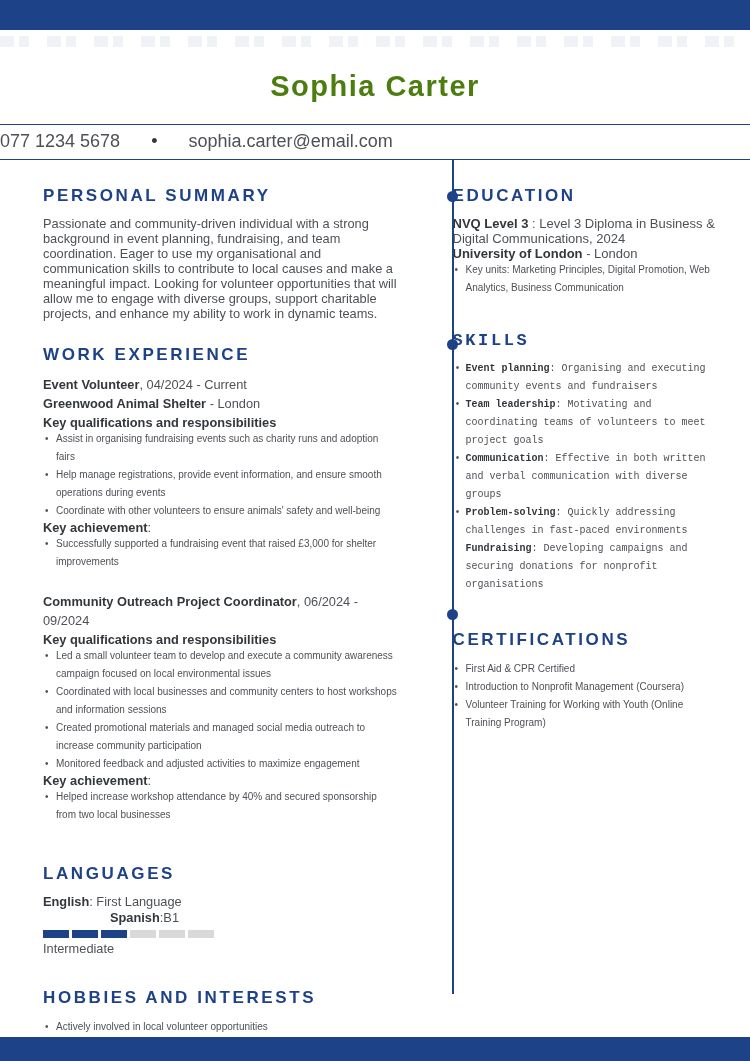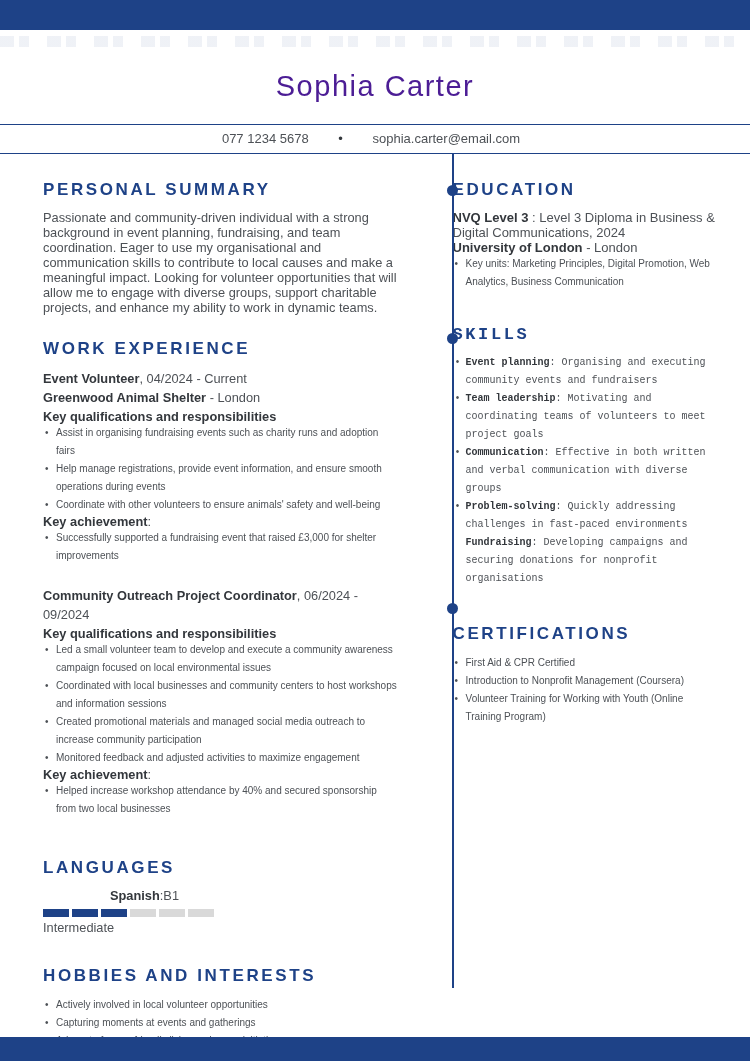--- a/index.html
+++ b/index.html
@@ -24,34 +24,33 @@
     height: 11px;
     margin-top: 6px;
     background: repeating-linear-gradient(90deg,
       rgba(30, 66, 135, 0.07) 0 14px,
       transparent 14px 19px,
       rgba(30, 66, 135, 0.07) 19px 29px,
       transparent 29px 47px);
   }
   .name {
     text-align: center;
-    color: #4c1d95;
+    color: #4d7c0f;
     font-size: 29px;
-    font-weight: 400;
+    font-weight: 700;
     letter-spacing: 1.5px;
     margin-top: 23px;
   }
   .rule {
     border: none;
     border-top: 1.5px solid #1e4287;
     margin-top: 21px;
   }
   .contact-row {
-    text-align: center;
-    font-size: 13px;
+    font-size: 18px;
     color: #4d5156;
     padding: 6px 8px 7px 0;
   }
   .contact-row .sep {
     display: inline-block;
     margin: 0 26px;
     color: #33373c;
   }
   .rule2 { border: none; border-top: 1.5px solid #1e4287; margin: 0; }
 
@@ -217,20 +216,23 @@
           </ul>
           <div class="body-text"><b>Key achievement</b><span>:</span></div>
           <ul class="bullets">
             <li>Helped increase workshop attendance by 40% and secured sponsorship from two local businesses</li>
           </ul>
         </div>
       </div>
 
       <div class="section" style="margin-top: 40px;">
         <div class="section-title">LANGUAGES</div>
+        <div class="lang-line">
+          <b>English</b><span>: First Language</span>
+        </div>
         <div class="lang-line lang-row">
           <span><b>Spanish</b><span>:</span></span>
           <span>B1</span>
         </div>
         <div class="progress-bar">
             <div class="progress-seg filled"></div>
             <div class="progress-seg filled"></div>
             <div class="progress-seg filled"></div>
             <div class="progress-seg"></div>
             <div class="progress-seg"></div>

